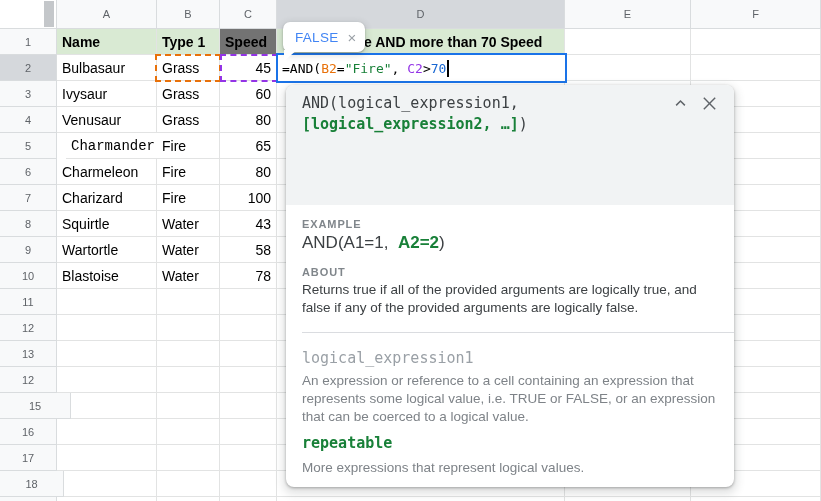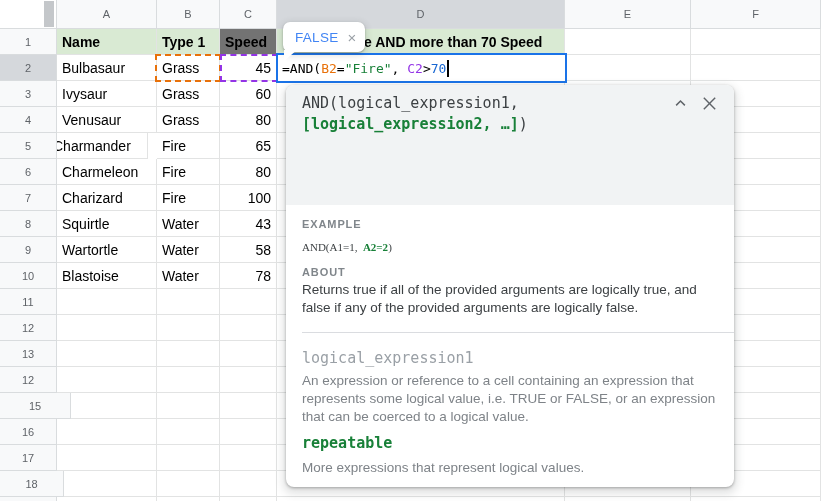--- a/index.html
+++ b/index.html
@@ -59,21 +59,21 @@
   .popup-header{
     background:#f1f3f4;padding:8px 60px 7px 16px;position:relative;
     font-family:"DejaVu Sans Mono",monospace;font-size:15px;line-height:21px;color:#3c4043;
     white-space:pre;
   }
   .hl-green{color:var(--fn-green);font-weight:bold;}
   .popup-icons{position:absolute;right:16px;top:10px;display:flex;gap:13px;align-items:center;}
   .popup-icons svg{cursor:pointer;display:block;}
   .popup-body{padding:13px 16px 10px;}
   .sec-label{font-size:11px;font-weight:bold;color:#80868b;letter-spacing:.9px;}
-  .example-code{font-family:Liberation Serif, serif;font-size:11px;color:#3c4043;margin-top:11px;white-space:pre;}
+  .example-code{font-family:Liberation Sans, sans-serif;font-size:17px;color:#3c4043;margin-top:3px;white-space:pre;}
   .about-label{margin-top:13px;}
   .about-text{font-size:13.5px;color:#3c4043;line-height:18px;margin-top:3px;max-width:422px;}
   .divider{border:0;border-top:1px solid #dadce0;margin:15px -16px 0 0;}
   .param-name{font-family:"DejaVu Sans Mono",monospace;font-size:15px;color:#9aa0a6;margin-top:16px;white-space:pre;}
   .param-name.opt{color:var(--fn-green);font-weight:bold;margin-top:12px;}
   .param-name.rep{color:var(--fn-green);font-weight:bold;margin-top:8px;}
   .param-desc{font-size:13.5px;color:#7e8388;line-height:18px;margin-top:5px;max-width:424px;}
   .param-desc.d2{margin-top:7px;}
 </style>
 </head>
@@ -99,21 +99,21 @@
       <div class="cell num" style="left: 220px; top: 81px; width: 57px; height: 26px;">60</div>
       <div class="cell" style="left: 277px; top: 81px; width: 288px; height: 26px;"></div>
       <div class="cell" style="left: 565px; top: 81px; width: 126px; height: 26px;"></div>
       <div class="cell" style="left: 691px; top: 81px; width: 130px; height: 26px;"></div>
       <div class="cell" style="left: 57px; top: 107px; width: 100px; height: 26px;">Venusaur</div>
       <div class="cell" style="left: 157px; top: 107px; width: 63px; height: 26px;">Grass</div>
       <div class="cell num" style="left: 220px; top: 107px; width: 57px; height: 26px;">80</div>
       <div class="cell" style="left: 277px; top: 107px; width: 288px; height: 26px;"></div>
       <div class="cell" style="left: 565px; top: 107px; width: 126px; height: 26px;"></div>
       <div class="cell" style="left: 691px; top: 107px; width: 130px; height: 26px;"></div>
-      <div class="cell" style="left: 48px; top: 133px; width: 100px; height: 26px;">Charmander</div>
+      <div class="cell" style="left: 66px; top: 133px; width: 100px; height: 26px; font-family: Liberation Mono, monospace;">Charmander</div>
       <div class="cell" style="left: 157px; top: 133px; width: 63px; height: 26px;">Fire</div>
       <div class="cell num" style="left: 220px; top: 133px; width: 57px; height: 26px;">65</div>
       <div class="cell" style="left: 277px; top: 133px; width: 288px; height: 26px;"></div>
       <div class="cell" style="left: 565px; top: 133px; width: 126px; height: 26px;"></div>
       <div class="cell" style="left: 691px; top: 133px; width: 130px; height: 26px;"></div>
       <div class="cell" style="left: 57px; top: 159px; width: 100px; height: 26px;">Charmeleon</div>
       <div class="cell" style="left: 157px; top: 159px; width: 63px; height: 26px;">Fire</div>
       <div class="cell num" style="left: 220px; top: 159px; width: 57px; height: 26px;">80</div>
       <div class="cell" style="left: 277px; top: 159px; width: 288px; height: 26px;"></div>
       <div class="cell" style="left: 565px; top: 159px; width: 126px; height: 26px;"></div>

